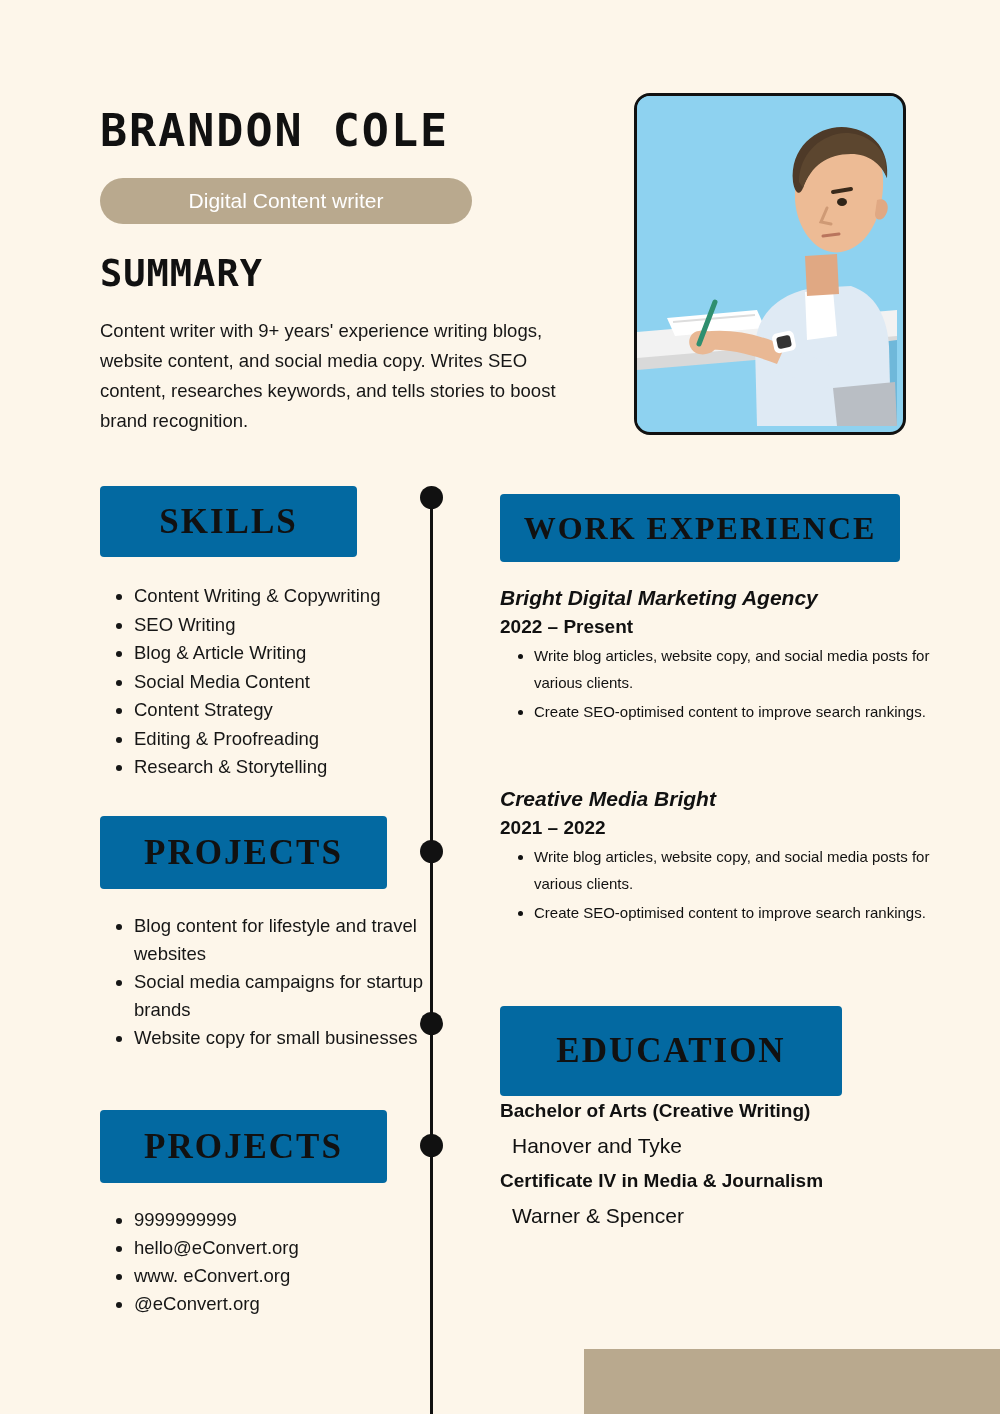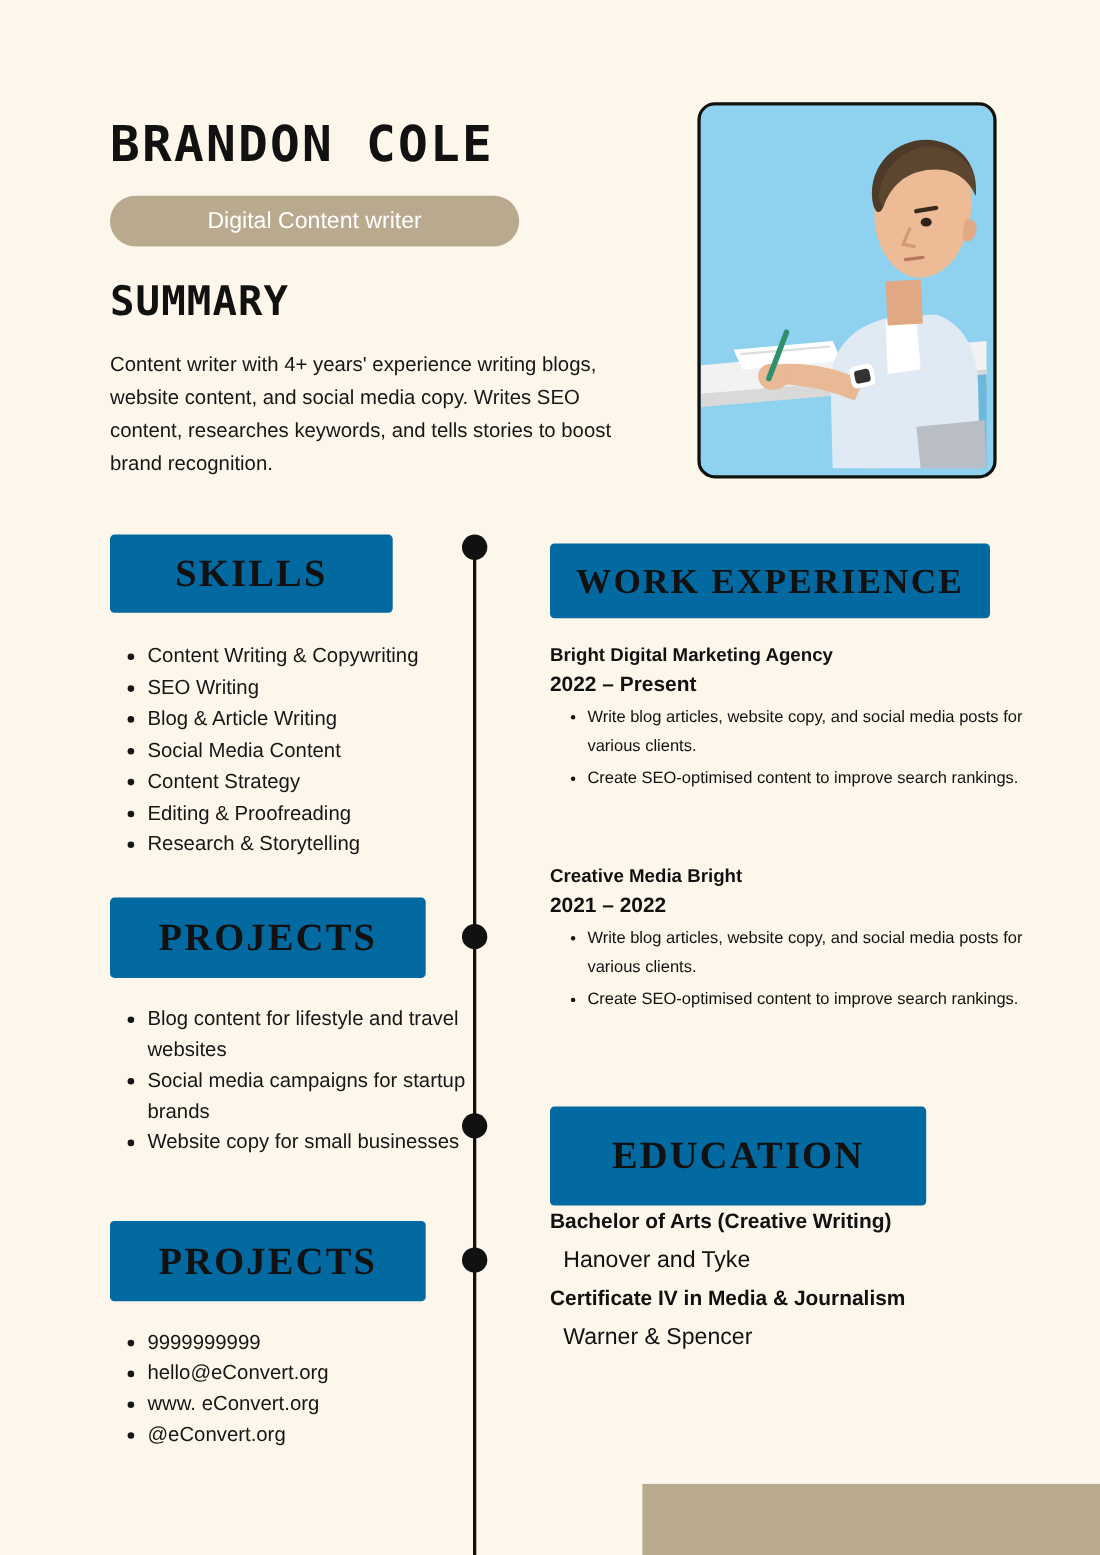--- a/index.html
+++ b/index.html
@@ -133,24 +133,25 @@
     left: 420px;
   }
   #dot1 { top: 486px; }
   #dot2 { top: 840px; }
   #dot3 { top: 1012px; }
   #dot4 { top: 1134px; }
 
   
   .job { position: absolute; left: 500px; width: 430px; }
   .job-company {
-    font-size: 17px;
+    font-size: 21px;
     font-weight: bold;
     color: #111;
     margin: 0 0 6px 0;
+    font-style: italic;
   }
   .job-dates {
     font-size: 19px;
     font-weight: bold;
     color: #111;
     margin: 0 0 4px 0;
   }
   .job ul {
     margin: 0;
     padding-left: 34px;
@@ -183,21 +184,21 @@
 
 <div class="page">
 
   <div class="name">BRANDON  COLE</div>
 
   <div class="role-pill">
     <span>Digital Content writer</span>
   </div>
 
   <div class="summary-title">SUMMARY</div>
-  <div class="summary-text">Content writer with 4+ years' experience writing blogs, website content, and social media copy. Writes SEO content, researches keywords, and tells stories to boost brand recognition.</div>
+  <div class="summary-text">Content writer with 9+ years' experience writing blogs, website content, and social media copy. Writes SEO content, researches keywords, and tells stories to boost brand recognition.</div>
 
   <div class="photo">
     <svg width="260" height="330" viewBox="0 0 260 330">
       <rect x="0" y="0" width="260" height="330" fill="#8ed2f0"></rect>
 
       <path d="M0 236 L260 214 L260 246 L0 268 Z" fill="#f2f2f2"></path>
       <path d="M0 262 L260 240 L260 252 L0 274 Z" fill="#d9d9d9"></path>
       <rect x="150" y="250" width="12" height="80" fill="#cfcfcf"></rect>
 
       <path d="M30 222 L120 214 L128 232 L38 240 Z" fill="#ffffff"></path>

